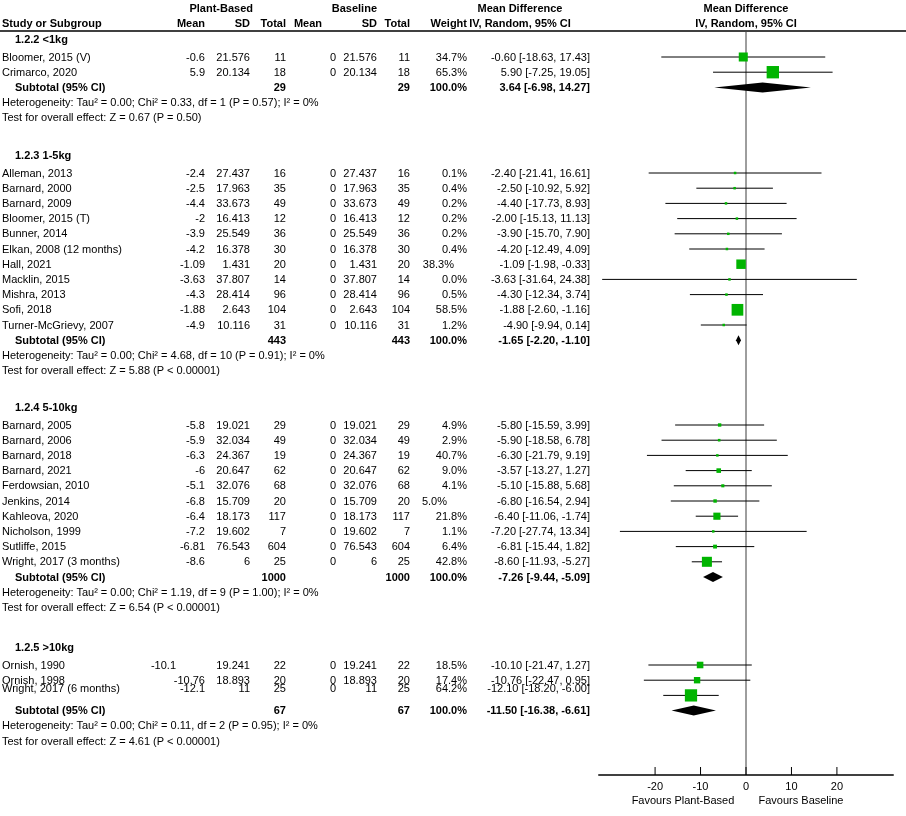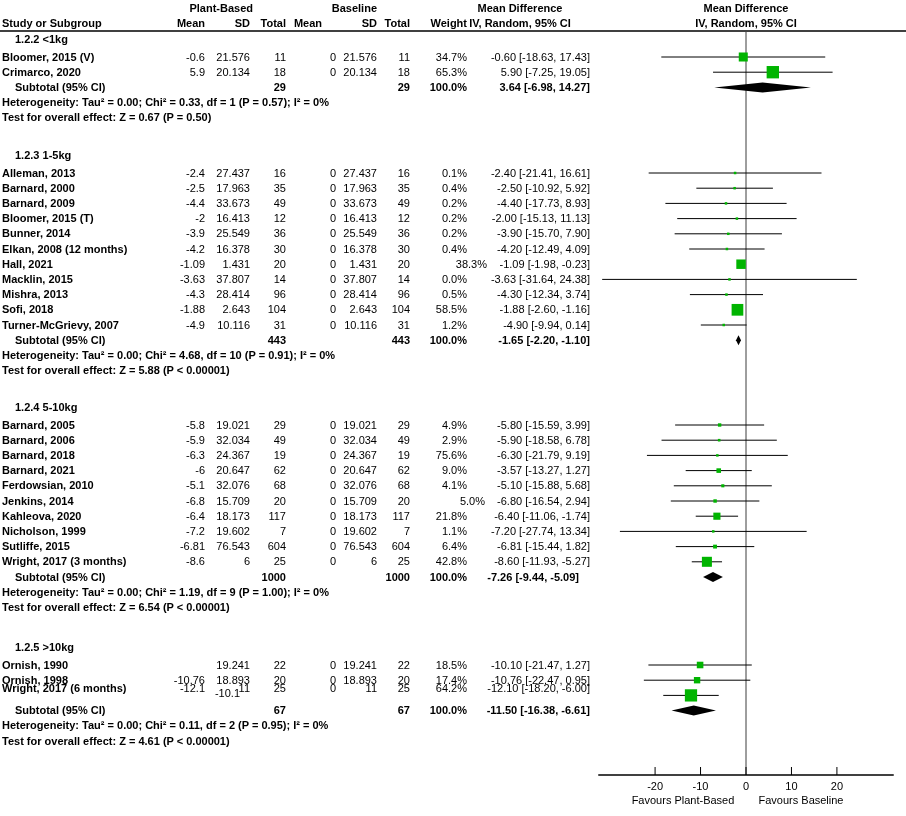--- a/index.html
+++ b/index.html
@@ -5,21 +5,21 @@
   html,body{margin:0;padding:0;background:#fff;}
   #app{
     position:relative;width:906px;height:816px;background:#fff;overflow:hidden;
     font-family:"Liberation Sans","DejaVu Sans",sans-serif;font-size:11px;color:#000;
   }
   .hspan{position:absolute;white-space:nowrap;font-weight:bold;line-height:13px;}
   .hcenter{text-align:center;}
   .row{position:absolute;left:0;width:906px;height:13px;line-height:13px;white-space:nowrap;}
   .cell{position:absolute;white-space:nowrap;}
   .cell-right{text-align:right;}
-  .study-cell{left:2px;font-weight:bold;}
+  .study-cell{left:2px;}
   .bold{font-weight:bold;margin-left:13px;}
   #plot-svg{position:absolute;left:0;top:0;}
   #footer-row{position:absolute;left:2px;top:801px;height:13px;line-height:13px;white-space:nowrap;}
 </style>
 </head>
 <body>
 
 <div id="app">
 
   <span class="hspan" style="left:2px;top:17px;">Study or Subgroup</span>
@@ -146,22 +146,22 @@
         <span class="cell cell-right" style="right: 316px;">-4.20 [-12.49, 4.09]</span>
       </div>
       <div class="row" style="top: 257.7px;">
         <span class="cell study-cell">Hall, 2021</span>
         <span class="cell cell-right" style="right: 701px;">-1.09</span>
         <span class="cell cell-right" style="right: 656px;">1.431</span>
         <span class="cell cell-right" style="right: 620px;">20</span>
         <span class="cell cell-right" style="right: 570px;">0</span>
         <span class="cell cell-right" style="right: 529px;">1.431</span>
         <span class="cell cell-right" style="right: 496px;">20</span>
-        <span class="cell cell-right" style="right: 419px;">38.3%</span>
-        <span class="cell cell-right" style="right: 316px;">-1.09 [-1.98, -0.23]</span>
+        <span class="cell cell-right" style="right: 452px;">38.3%</span>
+        <span class="cell cell-right" style="right: 316px;">-1.09 [-1.98, -0.33]</span>
       </div>
       <div class="row" style="top: 272.9px;">
         <span class="cell study-cell">Macklin, 2015</span>
         <span class="cell cell-right" style="right: 701px;">-3.63</span>
         <span class="cell cell-right" style="right: 656px;">37.807</span>
         <span class="cell cell-right" style="right: 620px;">14</span>
         <span class="cell cell-right" style="right: 570px;">0</span>
         <span class="cell cell-right" style="right: 529px;">37.807</span>
         <span class="cell cell-right" style="right: 496px;">14</span>
         <span class="cell cell-right" style="right: 439px;">0.0%</span>
@@ -239,21 +239,21 @@
         <span class="cell cell-right" style="right: 316px;">-5.90 [-18.58, 6.78]</span>
       </div>
       <div class="row" style="top: 448.9px;">
         <span class="cell study-cell">Barnard, 2018</span>
         <span class="cell cell-right" style="right: 701px;">-6.3</span>
         <span class="cell cell-right" style="right: 656px;">24.367</span>
         <span class="cell cell-right" style="right: 620px;">19</span>
         <span class="cell cell-right" style="right: 570px;">0</span>
         <span class="cell cell-right" style="right: 529px;">24.367</span>
         <span class="cell cell-right" style="right: 496px;">19</span>
-        <span class="cell cell-right" style="right: 439px;">75.6%</span>
+        <span class="cell cell-right" style="right: 439px;">40.7%</span>
         <span class="cell cell-right" style="right: 316px;">-6.30 [-21.79, 9.19]</span>
       </div>
       <div class="row" style="top: 464.1px;">
         <span class="cell study-cell">Barnard, 2021</span>
         <span class="cell cell-right" style="right: 701px;">-6</span>
         <span class="cell cell-right" style="right: 656px;">20.647</span>
         <span class="cell cell-right" style="right: 620px;">62</span>
         <span class="cell cell-right" style="right: 570px;">0</span>
         <span class="cell cell-right" style="right: 529px;">20.647</span>
         <span class="cell cell-right" style="right: 496px;">62</span>
@@ -272,21 +272,21 @@
         <span class="cell cell-right" style="right: 316px;">-5.10 [-15.88, 5.68]</span>
       </div>
       <div class="row" style="top: 494.5px;">
         <span class="cell study-cell">Jenkins, 2014</span>
         <span class="cell cell-right" style="right: 701px;">-6.8</span>
         <span class="cell cell-right" style="right: 656px;">15.709</span>
         <span class="cell cell-right" style="right: 620px;">20</span>
         <span class="cell cell-right" style="right: 570px;">0</span>
         <span class="cell cell-right" style="right: 529px;">15.709</span>
         <span class="cell cell-right" style="right: 496px;">20</span>
-        <span class="cell cell-right" style="right: 421px;">5.0%</span>
+        <span class="cell cell-right" style="right: 459px;">5.0%</span>
         <span class="cell cell-right" style="right: 316px;">-6.80 [-16.54, 2.94]</span>
       </div>
       <div class="row" style="top: 509.7px;">
         <span class="cell study-cell">Kahleova, 2020</span>
         <span class="cell cell-right" style="right: 701px;">-6.4</span>
         <span class="cell cell-right" style="right: 656px;">18.173</span>
         <span class="cell cell-right" style="right: 620px;">117</span>
         <span class="cell cell-right" style="right: 570px;">0</span>
         <span class="cell cell-right" style="right: 529px;">18.173</span>
         <span class="cell cell-right" style="right: 496px;">117</span>
@@ -324,34 +324,34 @@
         <span class="cell cell-right" style="right: 529px;">6</span>
         <span class="cell cell-right" style="right: 496px;">25</span>
         <span class="cell cell-right" style="right: 439px;">42.8%</span>
         <span class="cell cell-right" style="right: 316px;">-8.60 [-11.93, -5.27]</span>
       </div>
       <div class="row" style="top: 570.5px;">
         <span class="cell study-cell bold">Subtotal (95% CI)</span>
         <span class="cell cell-right bold" style="right: 620px;">1000</span>
         <span class="cell cell-right bold" style="right: 496px;">1000</span>
         <span class="cell cell-right bold" style="right: 439px;">100.0%</span>
-        <span class="cell cell-right bold" style="right: 327px;">-7.26 [-9.44, -5.09]</span>
+        <span class="cell cell-right bold" style="right: 316px;">-7.26 [-9.44, -5.09]</span>
       </div>
       <div class="row" style="top: 585.7px;">
         <span class="cell study-cell">Heterogeneity: Tau² = 0.00; Chi² = 1.19, df = 9 (P = 1.00); I² = 0%</span>
       </div>
       <div class="row" style="top: 600.9px;">
         <span class="cell study-cell">Test for overall effect: Z = 6.54 (P &lt; 0.00001)</span>
       </div>
       <div class="row" style="top: 640.5px;">
         <span class="cell study-cell bold">1.2.5 &gt;10kg</span>
       </div>
       <div class="row" style="top: 658.5px;">
         <span class="cell study-cell">Ornish, 1990</span>
-        <span class="cell cell-right" style="right: 666px; margin-top: 28px;">-10.1</span>
+        <span class="cell cell-right" style="right: 730px;">-10.1</span>
         <span class="cell cell-right" style="right: 656px;">19.241</span>
         <span class="cell cell-right" style="right: 620px;">22</span>
         <span class="cell cell-right" style="right: 570px;">0</span>
         <span class="cell cell-right" style="right: 529px;">19.241</span>
         <span class="cell cell-right" style="right: 496px;">22</span>
         <span class="cell cell-right" style="right: 439px;">18.5%</span>
         <span class="cell cell-right" style="right: 316px;">-10.10 [-21.47, 1.27]</span>
       </div>
       <div class="row" style="top: 673.7px;">
         <span class="cell study-cell">Ornish, 1998</span>

